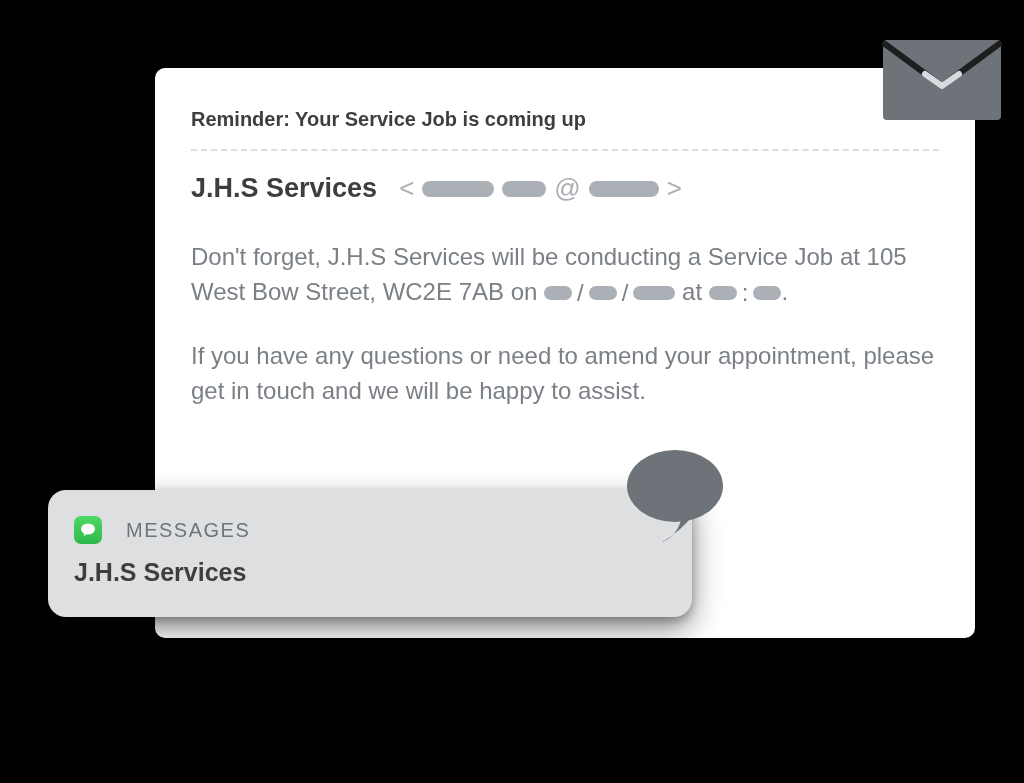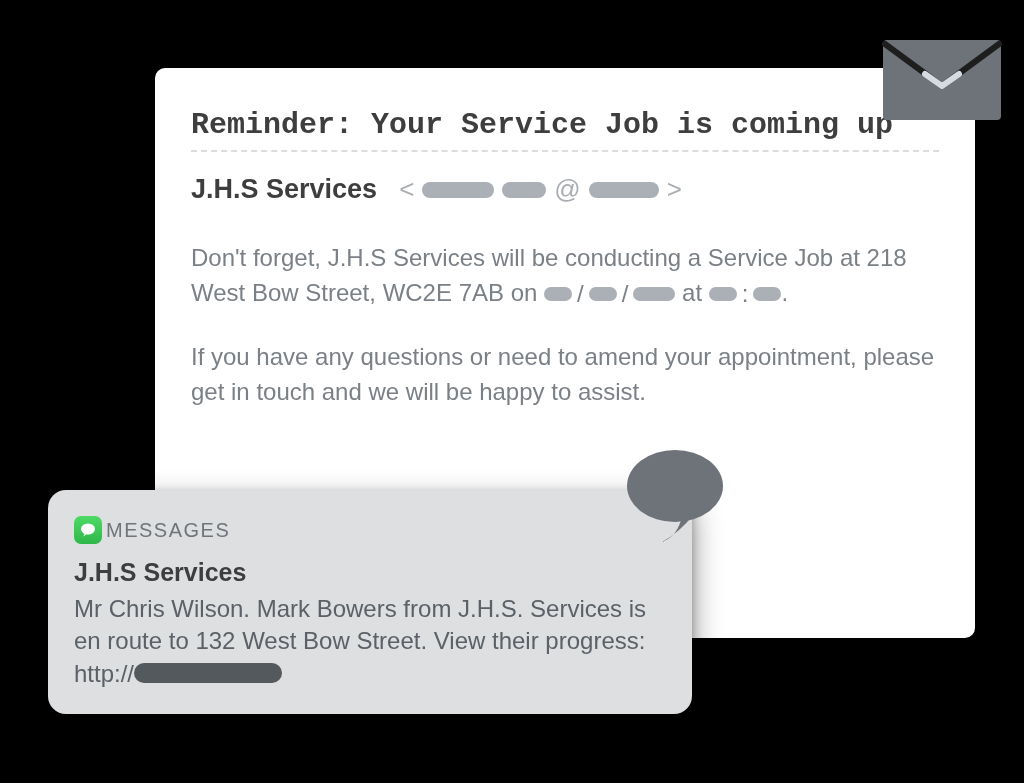--- a/index.html
+++ b/index.html
@@ -19,25 +19,24 @@
     width: 820px;
     height: 570px;
     background: #fff;
     border-radius: 10px;
     box-shadow: 0 6px 18px rgba(0,0,0,0.35);
     padding: 40px 36px 36px 36px;
     color: #7b8086;
   }
 
   .email-subject {
-    font-size: 30px;
+    font-size: 20px;
     font-weight: 700;
     color: #3e3e3e;
-    margin-bottom: 8px;
-    font-family: Liberation Mono, monospace;
+    margin-bottom: 18px;
   }
 
   .email-divider {
     border: none;
     border-top: 2px dashed #dcdcdc;
     margin-bottom: 22px;
   }
 
   .sender-row {
     display: flex;
@@ -98,21 +97,21 @@
     background: #dddfe1;
     border-radius: 18px;
     box-shadow: 0 12px 30px rgba(0,0,0,0.45), 0 4px 10px rgba(0,0,0,0.25);
     padding: 26px 26px 24px 26px;
     color: #5b6167;
   }
 
   .sms-header {
     display: flex;
     align-items: center;
-    gap: 4px;
+    gap: 24px;
     margin-bottom: 14px;
   }
 
   .sms-app-icon {
     width: 28px;
     height: 28px;
     border-radius: 7px;
     background: linear-gradient(#4cd964, #2fb84a);
     display: flex;
     align-items: center;
@@ -169,21 +168,21 @@
       <span class="redact r-w1"></span>
       <span class="redact r-w2"></span>
       <span>@</span>
       <span class="redact r-w3"></span>
       <span>&gt;</span>
     </span>
   </div>
 
   <div class="email-body">
     <p>
-      <span>Don't forget, J.H.S Services will be conducting a Service Job at 218 West Bow Street, WC2E 7AB on </span>
+      <span>Don't forget, J.H.S Services will be conducting a Service Job at 105 West Bow Street, WC2E 7AB on </span>
       <span class="inline-row">
         <span class="redact r-sm"></span>
         <span>/</span>
         <span class="redact r-sm"></span>
         <span>/</span>
         <span class="redact r-sm2"></span>
       </span>
       <span> at </span>
       <span class="inline-row">
         <span class="redact r-sm"></span>
@@ -207,16 +206,13 @@
       <svg width="18" height="18" viewBox="0 0 18 18">
         <ellipse cx="9" cy="8" rx="7" ry="5.5" fill="#fff"></ellipse>
         <path d="M 6 12 Q 5 15 3 16 Q 6 14.5 8 12.5 Z" fill="#fff"></path>
       </svg>
     </div>
     <span class="sms-app-label">MESSAGES</span>
   </div>
 
   <div class="sms-sender">J.H.S Services</div>
 
-  <div class="sms-body">
-    <span>Mr Chris Wilson. Mark Bowers from J.H.S. Services is en route to 132 West Bow Street. View their progress: http://</span><span class="redact r-url" style="vertical-align:middle;position:relative;top:-2px;"></span>
-  </div>
 </div>
 
 </body></html>

